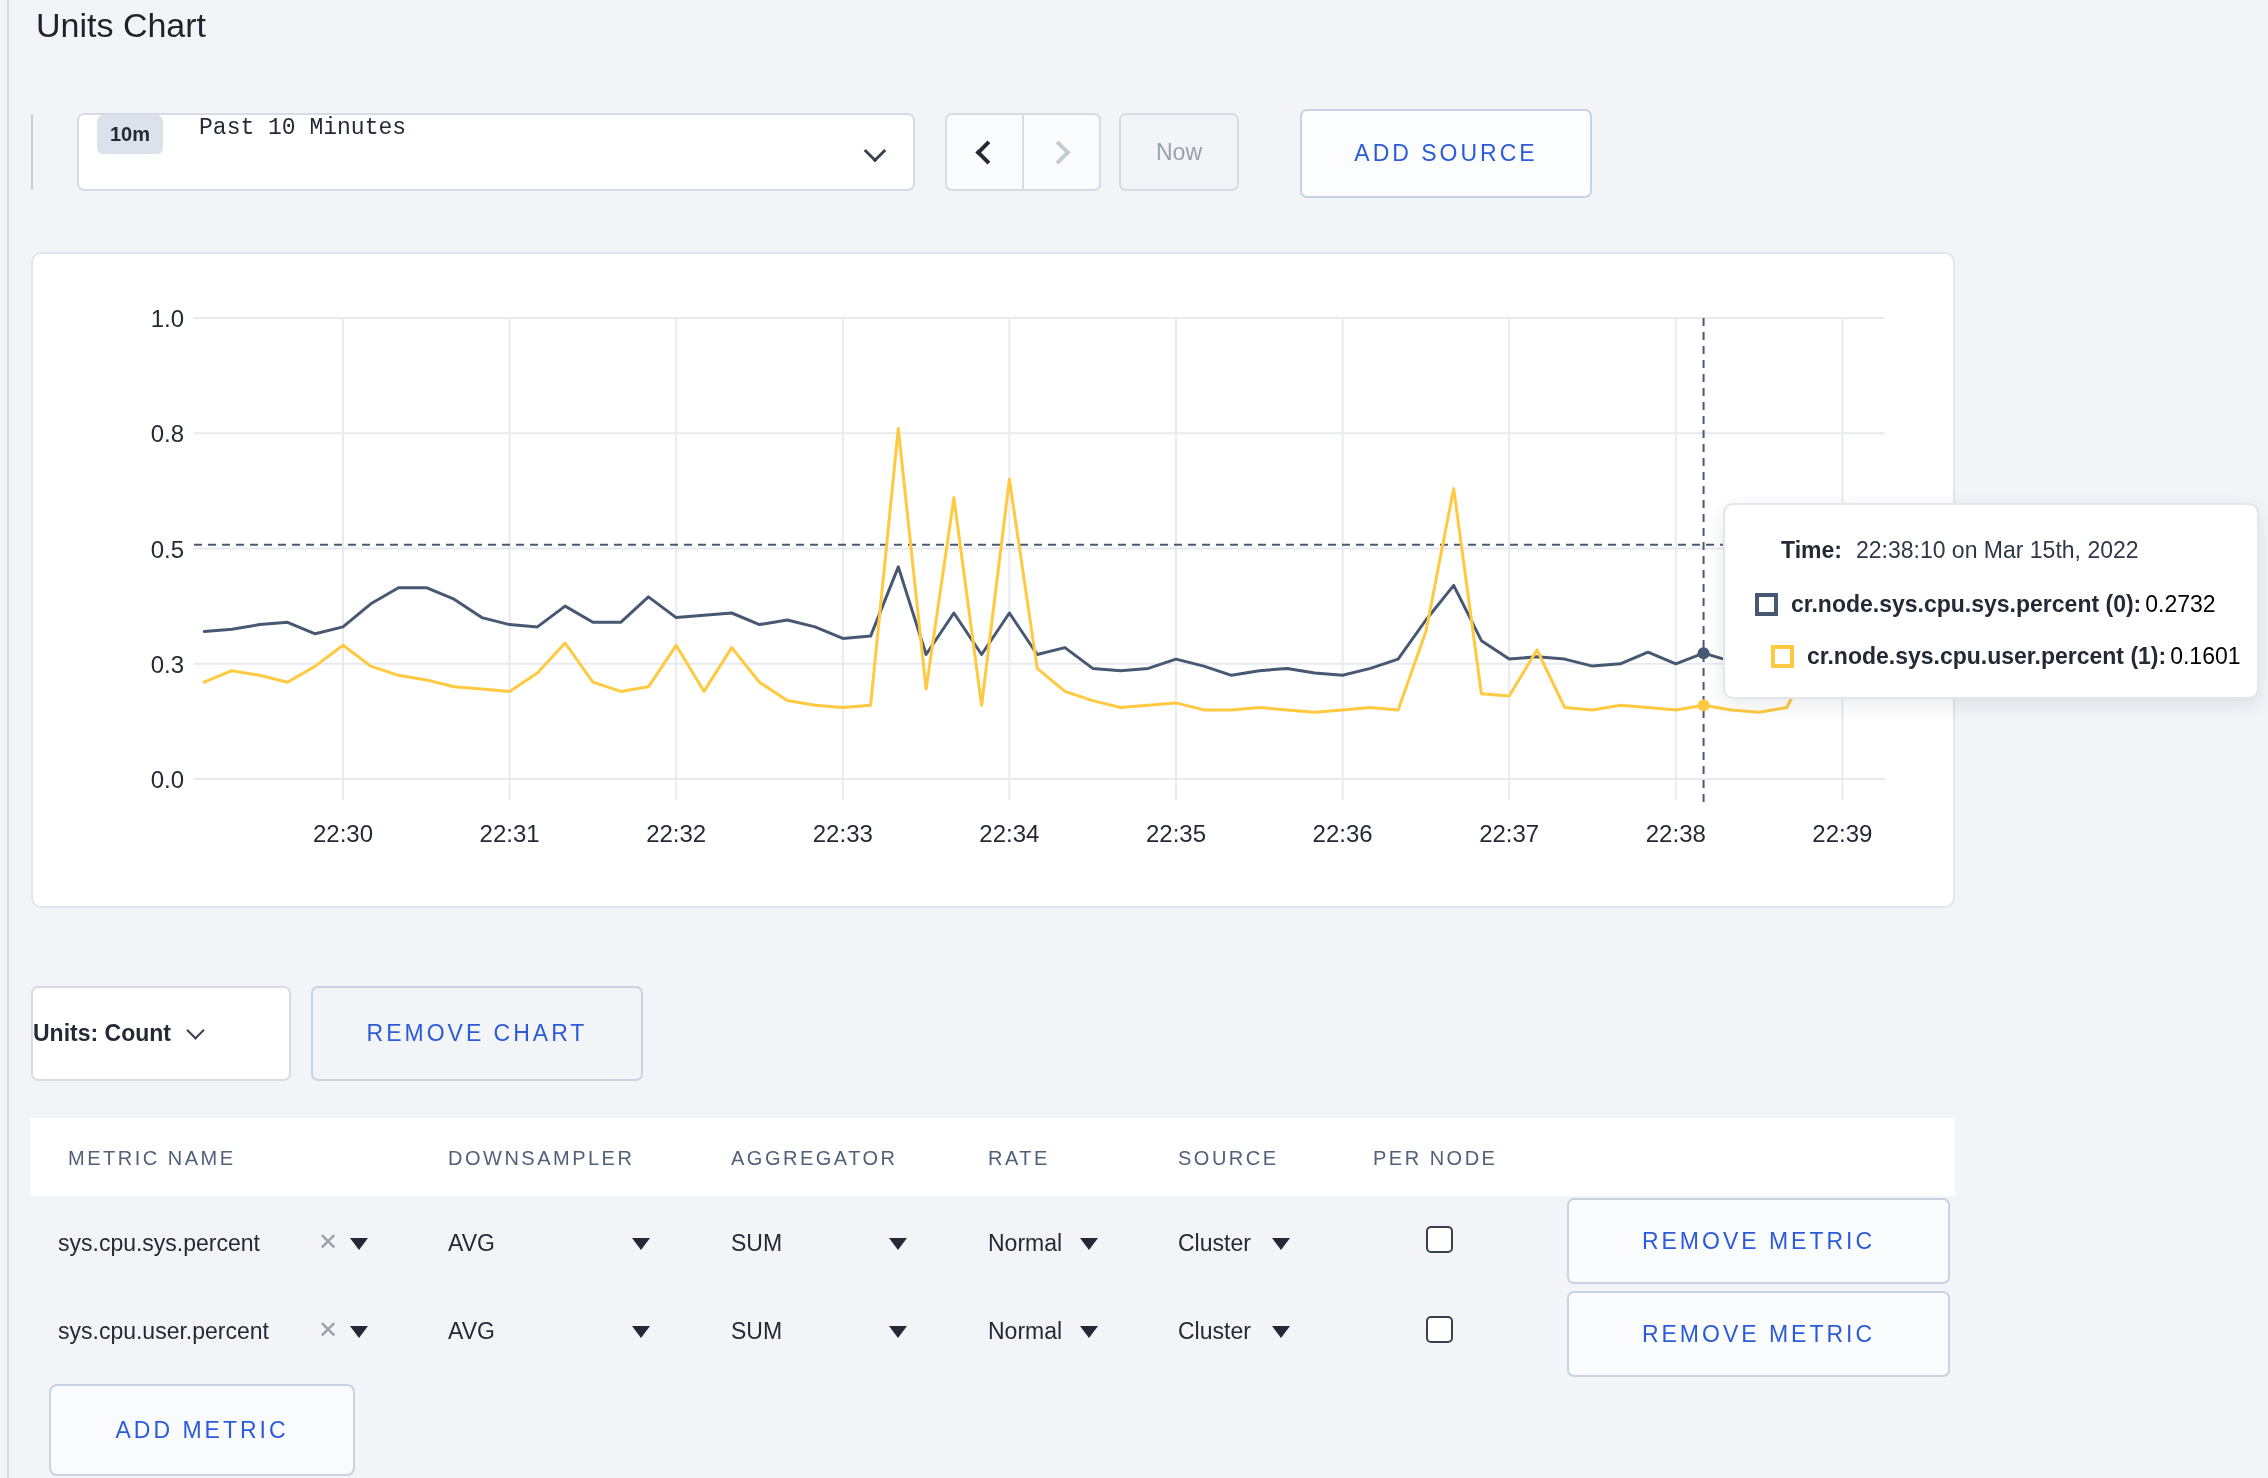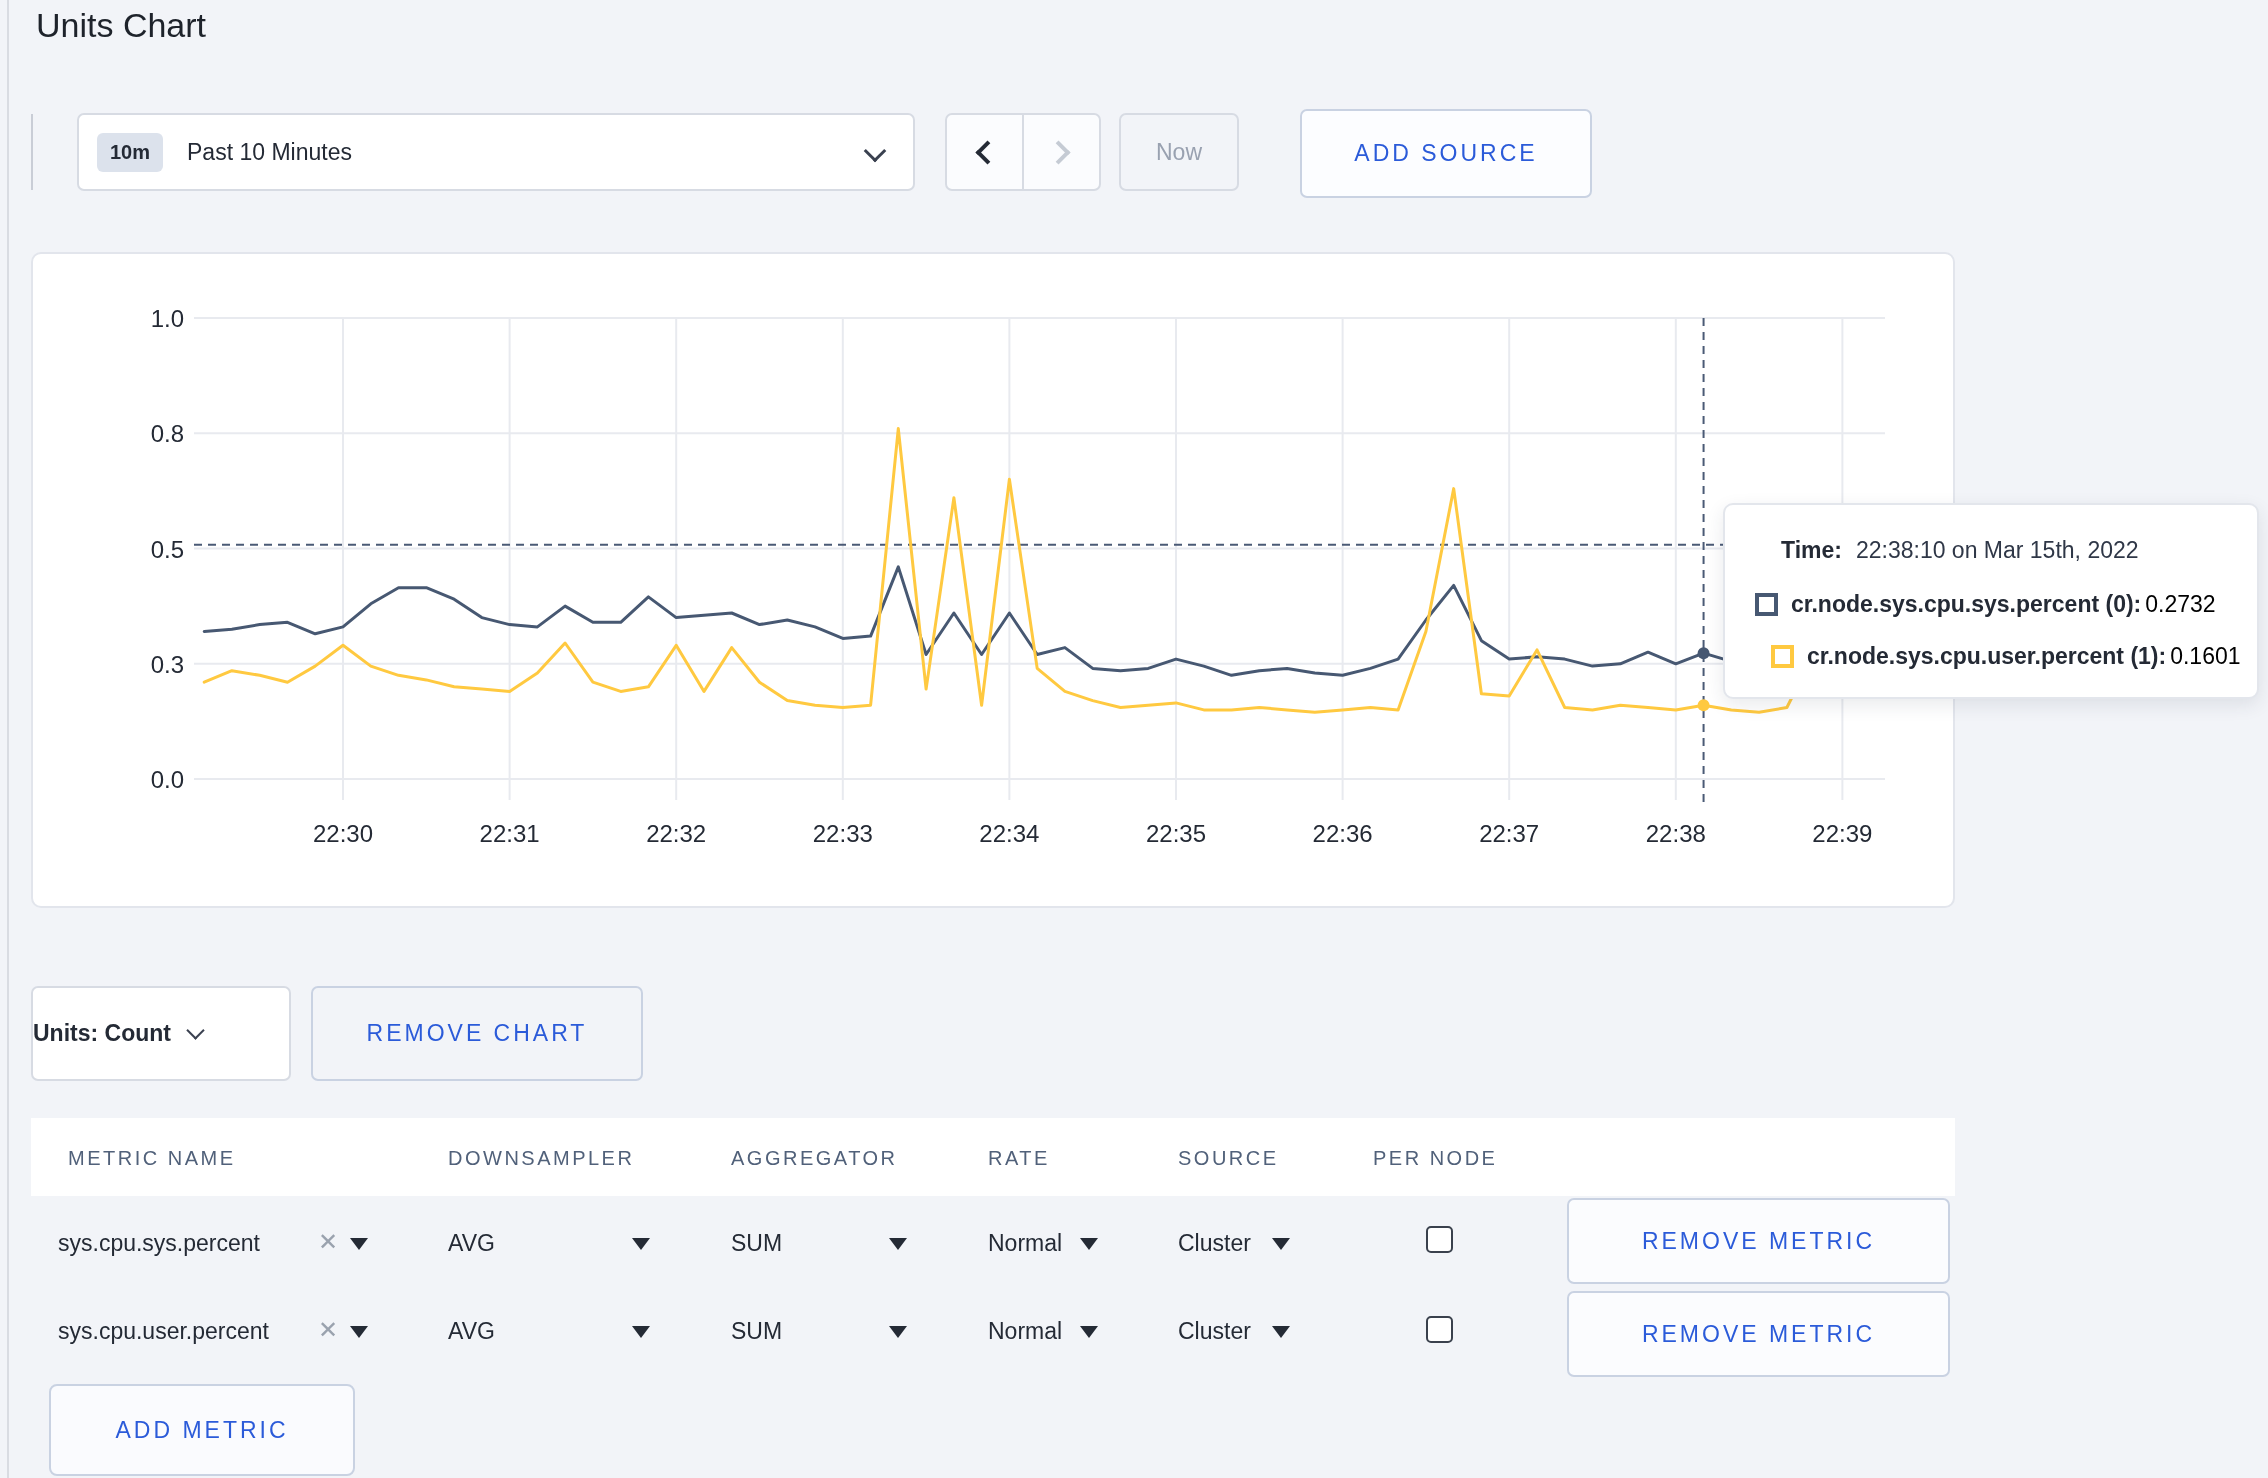--- a/index.html
+++ b/index.html
@@ -12,27 +12,27 @@
   .page-edge-line{position:absolute;left:7px;top:0;width:2px;height:1478px;background:#d9dce2;}
 
   
   .page-title{position:absolute;left:36px;top:6px;font-size:34px;font-weight:500;color:#1e232b;}
 
   .toolbar-divider{position:absolute;left:31px;top:114px;width:2px;height:76px;background:#c9cdd6;}
 
   .time-dropdown{
     position:absolute;left:77px;top:113px;width:838px;height:78px;box-sizing:border-box;
     background:#ffffff;border:2px solid #d7dbe3;border-radius:7px;
-    display:flex;align-items:center;cursor:pointer;
+    display:flex;align-items:flex-start;cursor:pointer;
   }
   .time-badge{
     margin-left:18px;background:#dce2ec;border-radius:6px;
     font-size:20px;font-weight:700;color:#242a35;padding:8px 13px;
   }
-  .time-label{margin-left:24px;font-size:23px;color:#242a35;}
+  .time-label{margin-left:36px;font-size:23px;color:#242a35;font-family:Liberation Mono, monospace;}
 
   .chev{display:inline-block;box-sizing:border-box;}
   .chev-down{width:16px;height:16px;border-left:3px solid #3a4150;border-bottom:3px solid #3a4150;transform:rotate(-45deg);}
   .time-dropdown .chev-down{position:absolute;right:30px;top:28px;}
 
   .nav-group{
     position:absolute;left:945px;top:113px;width:156px;height:78px;box-sizing:border-box;
     background:#fbfcfe;border:2px solid #d7dbe3;border-radius:7px;display:flex;
   }
   .nav-btn{flex:1;display:flex;align-items:center;justify-content:center;cursor:pointer;}

